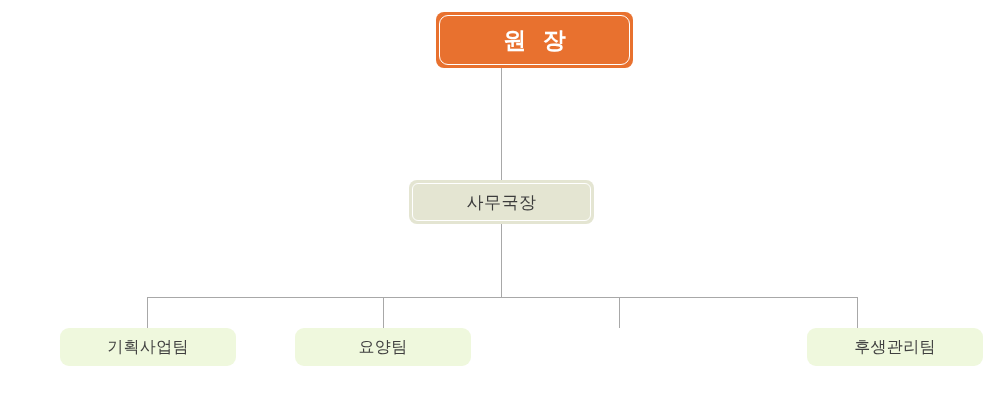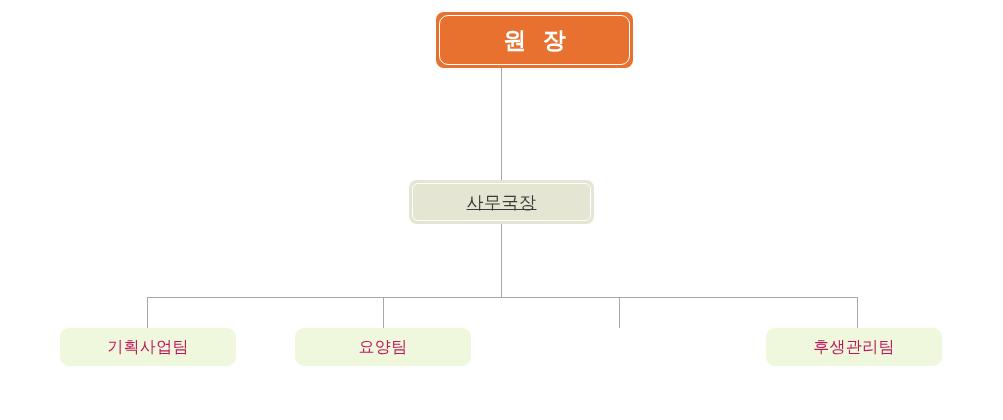--- a/index.html
+++ b/index.html
@@ -88,42 +88,41 @@
     border-radius: 8px;
   }
   .node-secretary .inner {
     border-radius: 6px;
   }
   .node-secretary .label {
     color: #3c3c3c;
     font-size: 17px;
     font-weight: normal;
     letter-spacing: 0.5px;
-    text-decoration: underline;
   }
 
   
   .node-team {
     top: 328px;
     width: 176px;
     height: 38px;
     background: #eff8dd;
     border-radius: 9px;
   }
   .node-team .label {
-    color: #be185d;
+    color: #404040;
     font-size: 16px;
     font-weight: normal;
     letter-spacing: 0.3px;
   }
 
   .team-0 { left: 60px; }
   .team-1 { left: 295px; align-items: center; }
   .team-2 { left: 531px; }
-  .team-3 { left: 766px; }
+  .team-3 { left: 807px; }
 
   
   .conn-director-secretary {
     left: 501px;
     top: 68px;
     height: 112px;
   }
   .conn-secretary-bus {
     left: 501px;
     top: 224px;

